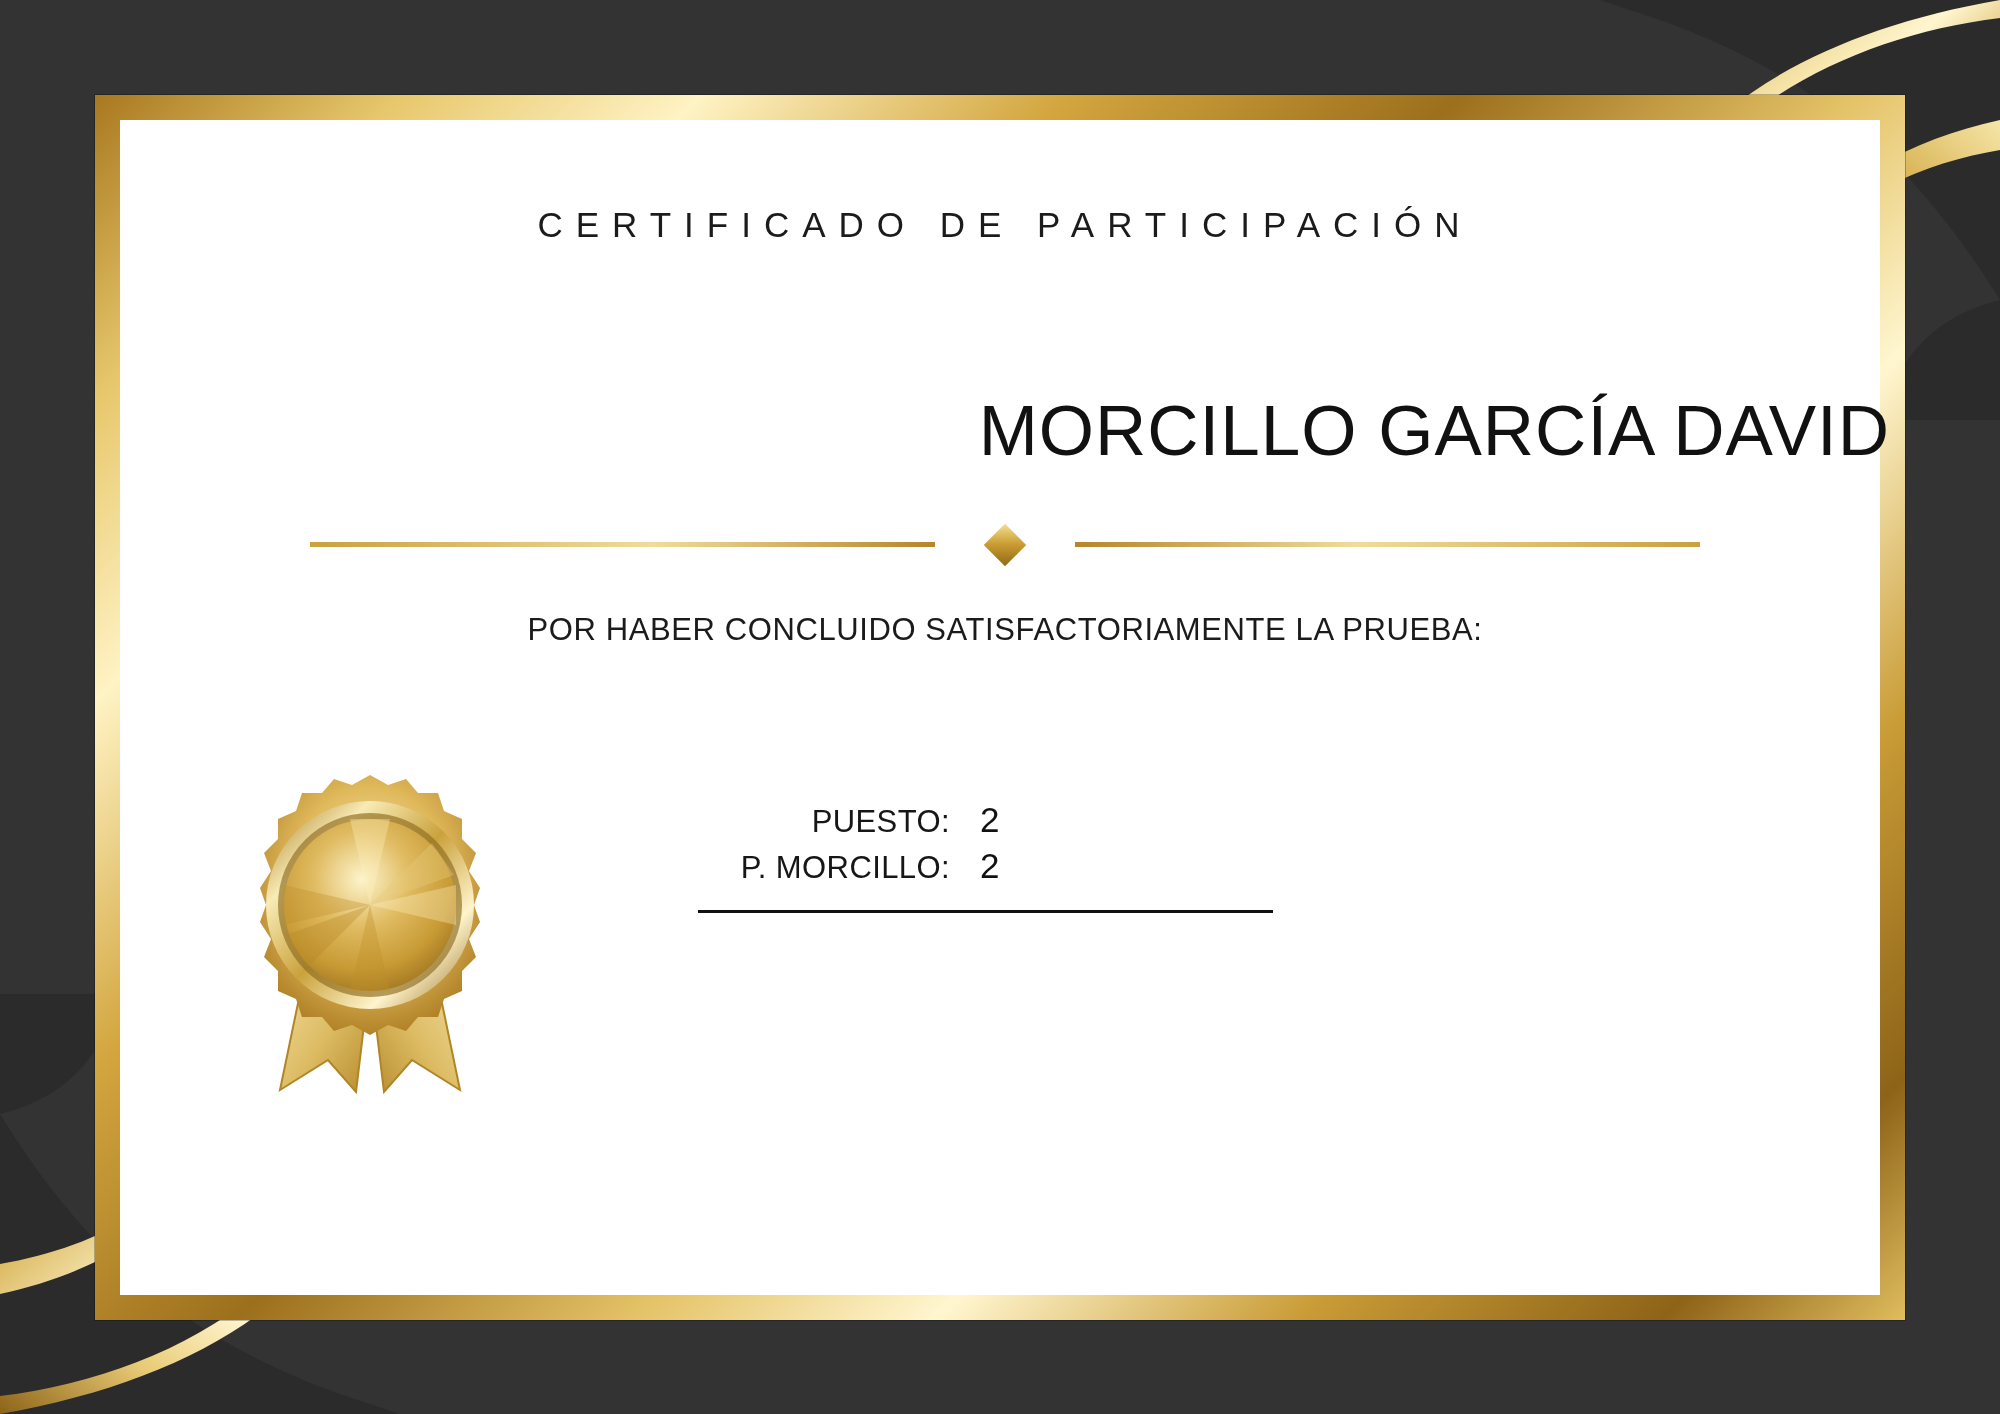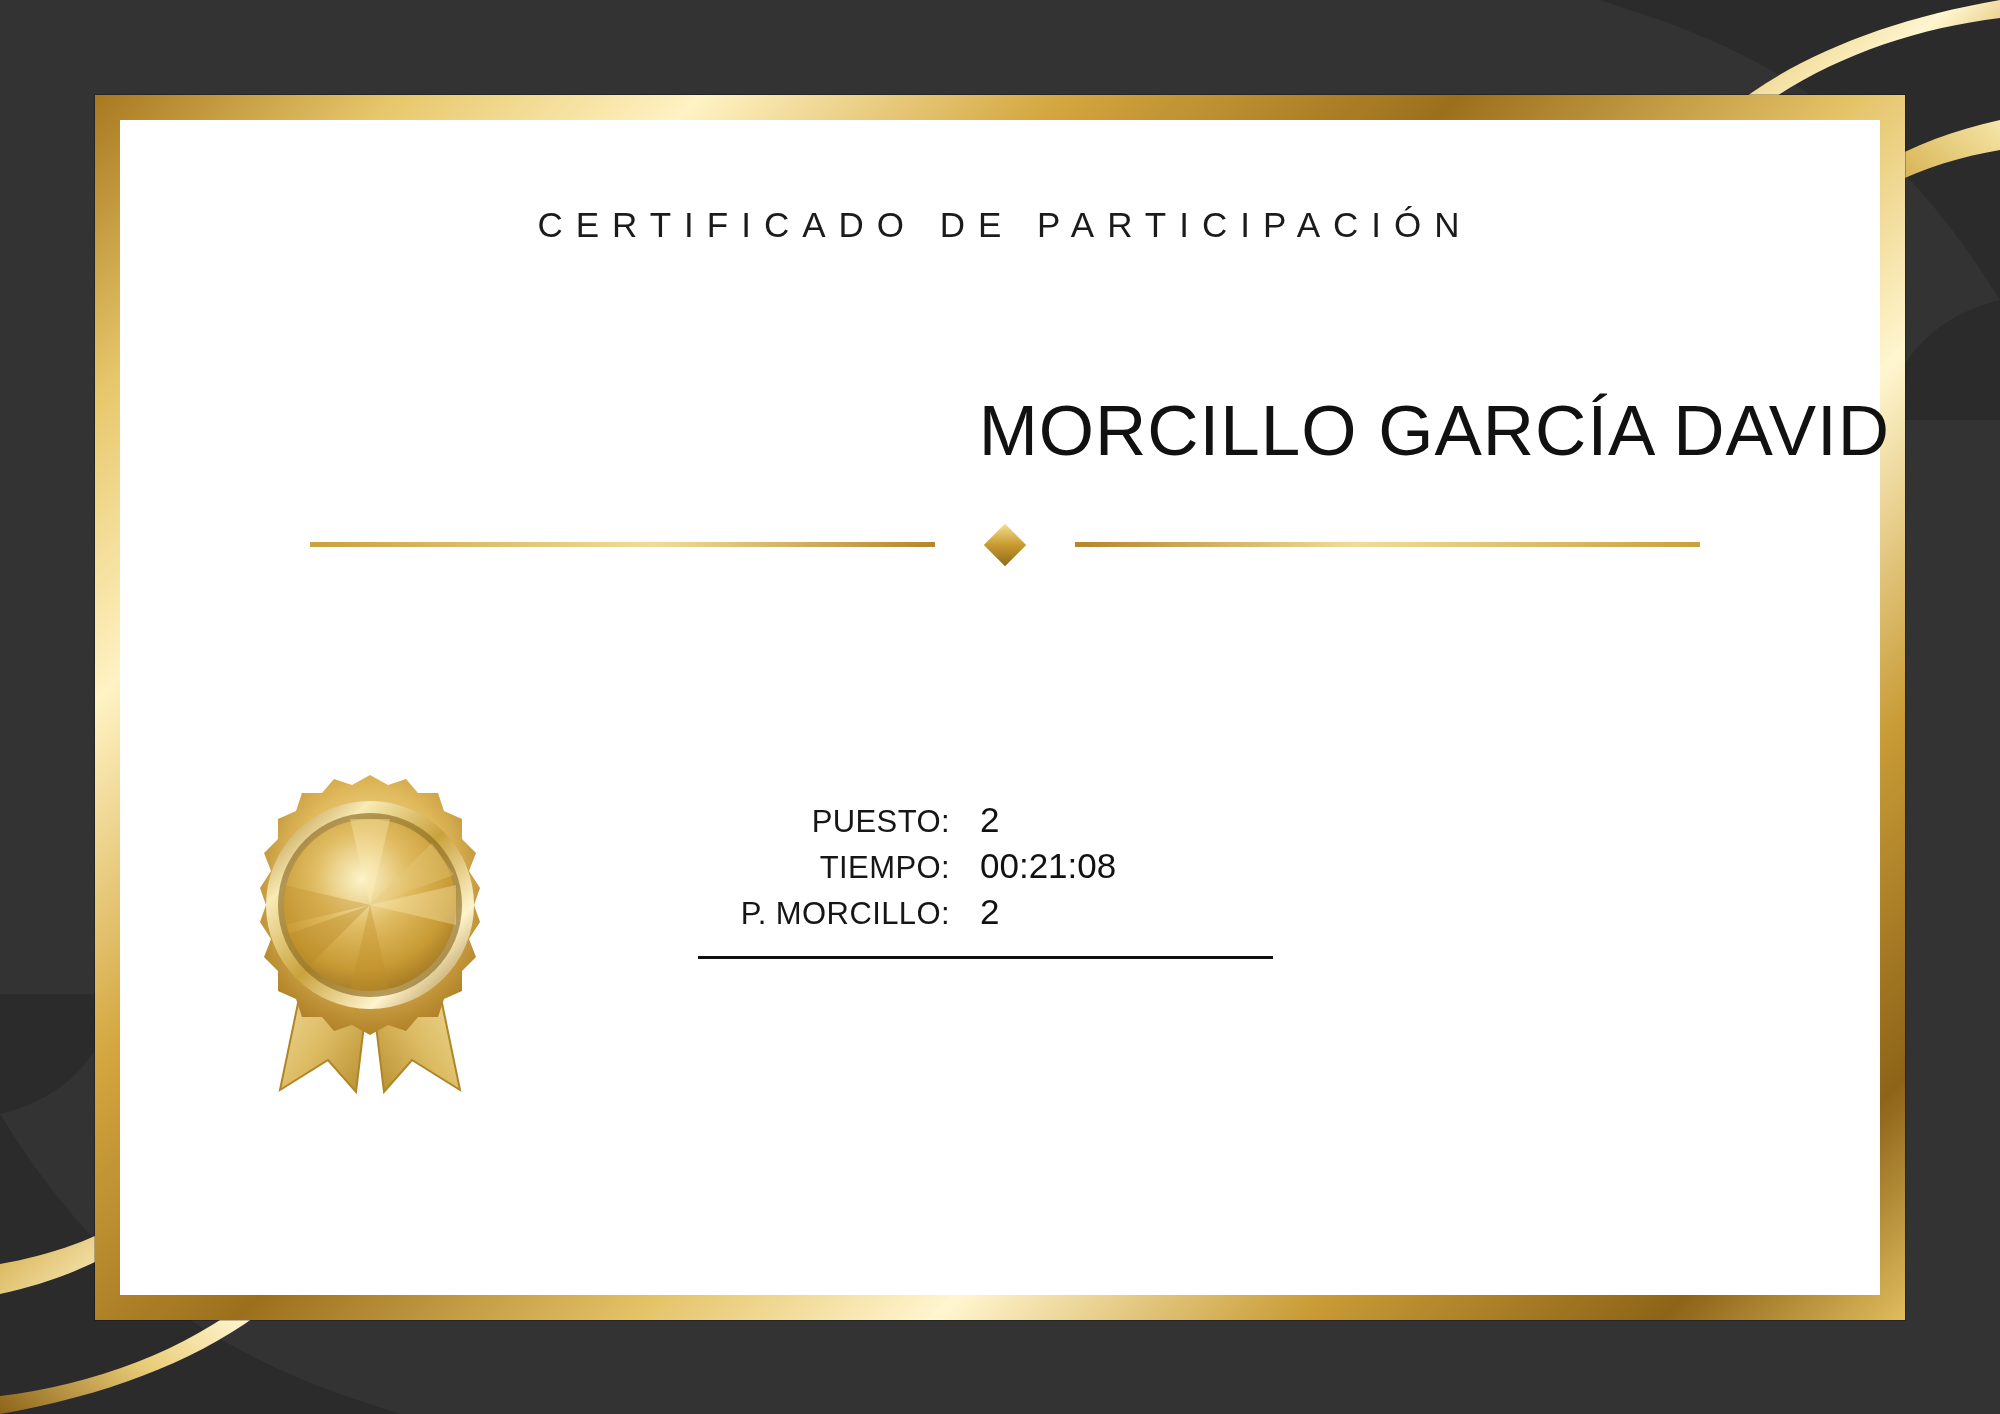--- a/index.html
+++ b/index.html
@@ -240,20 +240,21 @@
     <div class="cert-title">CERTIFICADO DE PARTICIPACIÓN</div>
 
     <div class="recipient-name">MORCILLO GARCÍA DAVID</div>
 
     <div class="divider-wrap">
       <div class="divider-line left"></div>
       <div class="divider-diamond"></div>
       <div class="divider-line right"></div>
     </div>
 
+    <div class="subtitle">POR HABER CONCLUIDO SATISFACTORIAMENTE LA PRUEBA:</div>
 
     <div class="medal">
       <svg width="300" height="340" viewBox="0 0 300 340">
         <defs>
           <linearGradient id="ribbonL" x1="0" y1="0" x2="1" y2="1">
             <stop offset="0%" stop-color="#f3e2a4"></stop>
             <stop offset="55%" stop-color="#dcbb63"></stop>
             <stop offset="100%" stop-color="#b68c2c"></stop>
           </linearGradient>
           <linearGradient id="ribbonR" x1="1" y1="0" x2="0" y2="1">
@@ -306,24 +307,20 @@
         </g>
       </svg>
     </div>
 
     <div class="results">
       <div class="result-row">
         <span class="result-label">PUESTO:</span>
         <span class="result-value">2</span>
       </div>
       <div class="result-row">
-        <span class="result-label">TIEMPO:</span>
-        <span class="result-value">00:21:08</span>
-      </div>
-      <div class="result-row">
         <span class="result-label">P. MORCILLO:</span>
         <span class="result-value">2</span>
       </div>
       <div class="results-rule"></div>
     </div>
 
 
   </div>
 </div>
 

